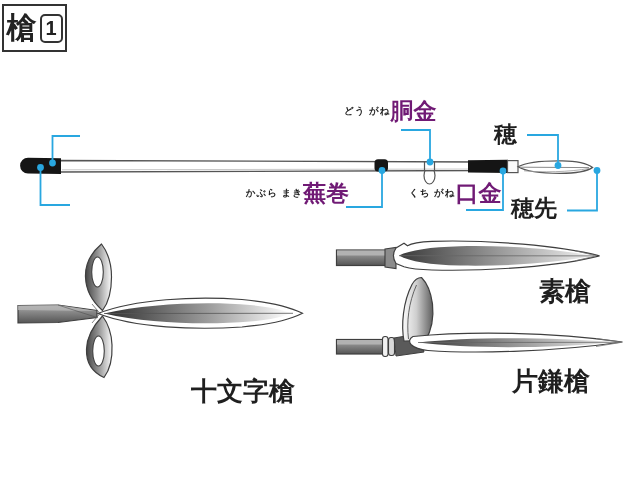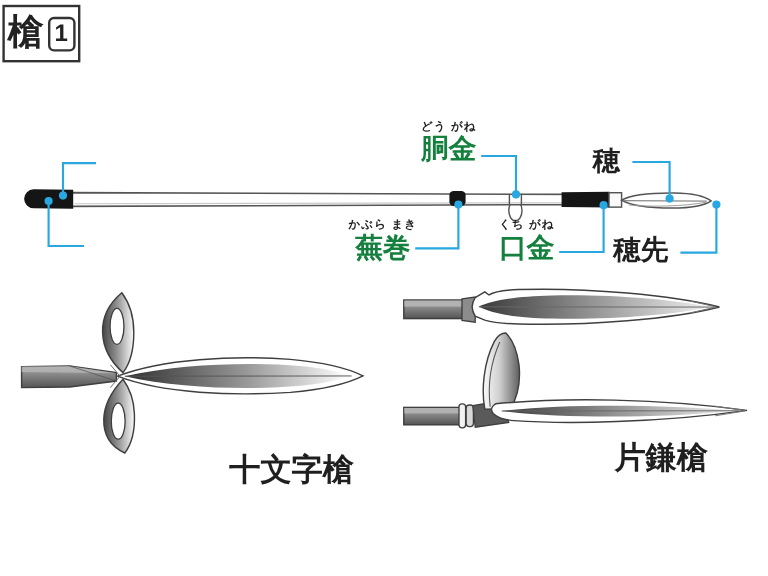--- a/index.html
+++ b/index.html
@@ -15,23 +15,23 @@
     display:flex;align-items:center;justify-content:center;gap:3px;
   }
   .title-kanji{font-size:30px;font-weight:700;color:#222;line-height:1;}
   .title-num{
     width:19px;height:25px;border:2px solid #333;border-radius:5px;
     display:flex;align-items:center;justify-content:center;
     font-size:20px;font-weight:700;color:#222;line-height:1;
   }
   
   .plabel{position:absolute;font-size:23px;font-weight:700;line-height:1.05;white-space:nowrap;color:#1f1f1f;}
-  .pcol{position:absolute;width:60px;display:flex;flex-direction:column;align-items:center;white-space:nowrap;}
+  .pcol{position:absolute;width:60px;display:flex;flex-direction:row;align-items:center;white-space:nowrap;}
   .furigana{font-size:9.5px;font-weight:700;letter-spacing:1px;color:#1f1f1f;}
-  .pmain{font-size:23px;font-weight:700;line-height:1.05;color:#15803d;}
+  .pmain{font-size:23px;font-weight:700;line-height:1.05;color:#701a75;}
   
   .tlabel{position:absolute;font-size:26px;font-weight:700;line-height:1;white-space:nowrap;color:#1f1f1f;}
 </style>
 </head>
 <body>
 
 <div id="stage">
 
   <svg id="artwork" width="640" height="480" viewBox="0 0 640 480">
     <defs>
@@ -177,15 +177,16 @@
 
   <div class="pcol" style="left:409px;top:181px;">
     <span class="furigana">くち がね</span>
     <span class="pmain">口金</span>
   </div>
 
   <div class="plabel" style="left:494px;top:122px;">穂</div>
   <div class="plabel" style="left:511px;top:196px;">穂先</div>
 
   <div class="tlabel" style="left:191px;top:338px;margin-top:40px;">十文字槍</div>
+  <div class="tlabel" style="left:539px;top:278px;">素槍</div>
   <div class="tlabel" style="left:512px;top:368px;">片鎌槍</div>
 
 </div>
 
 </body></html>

